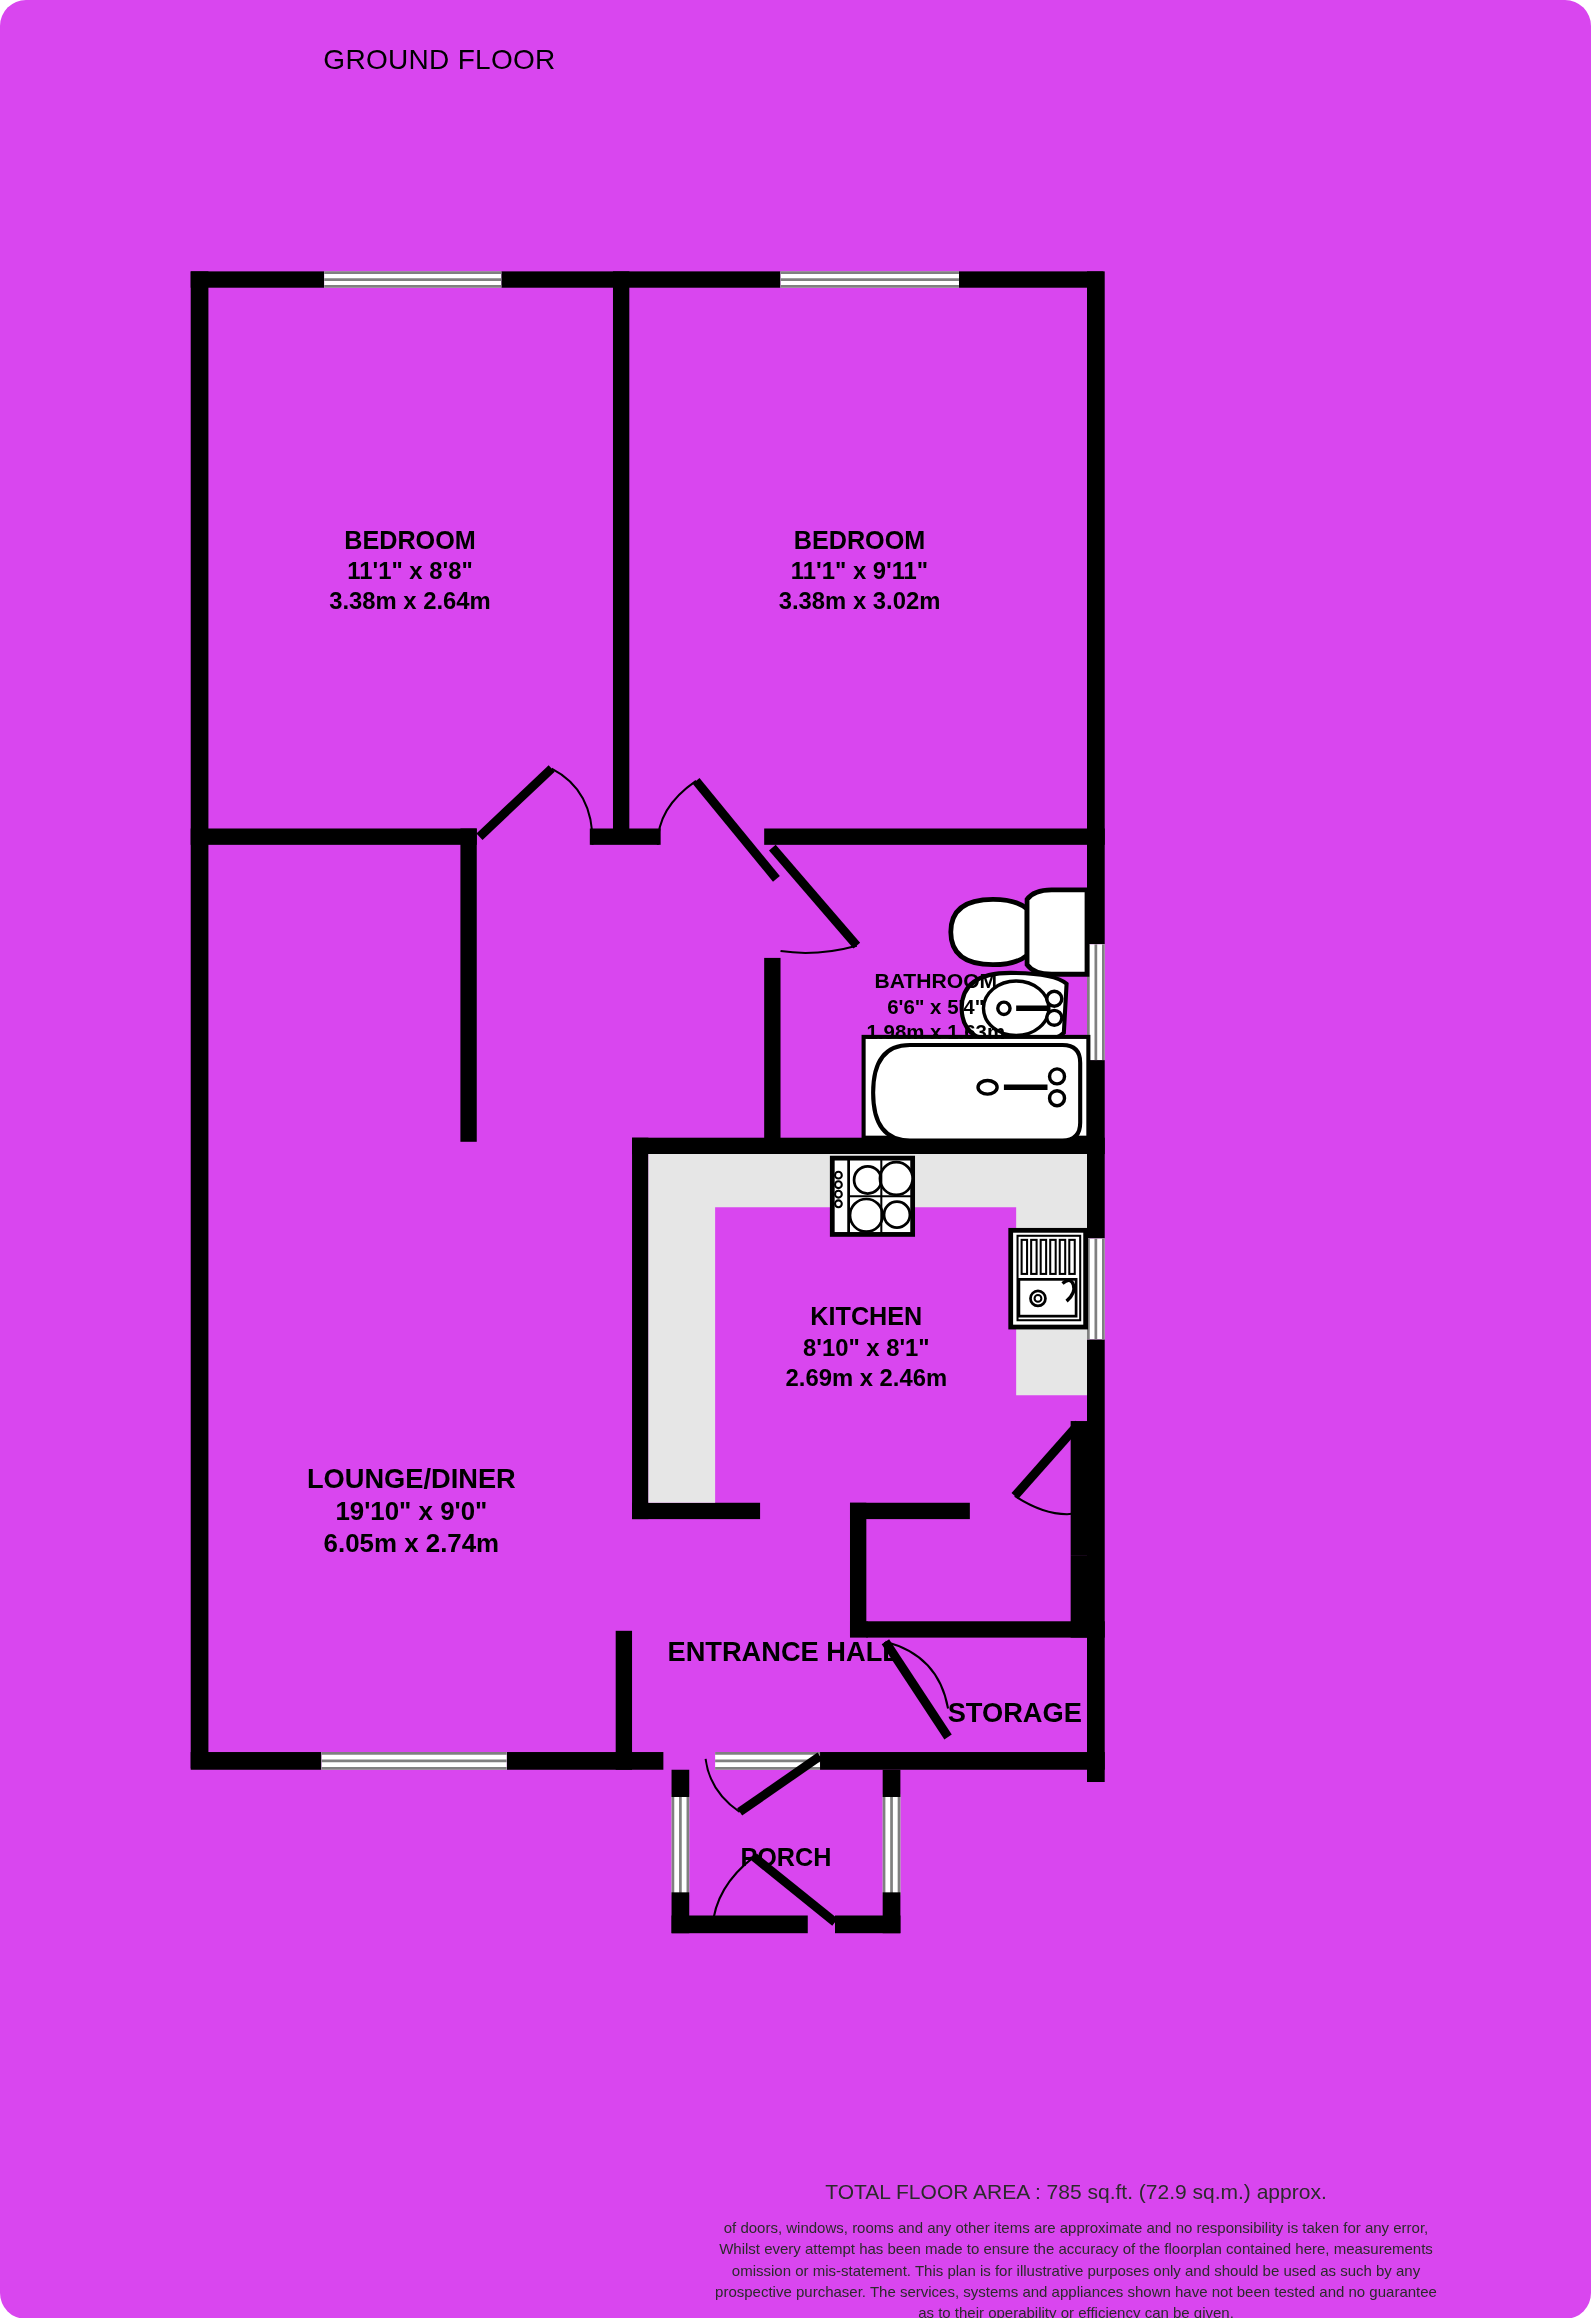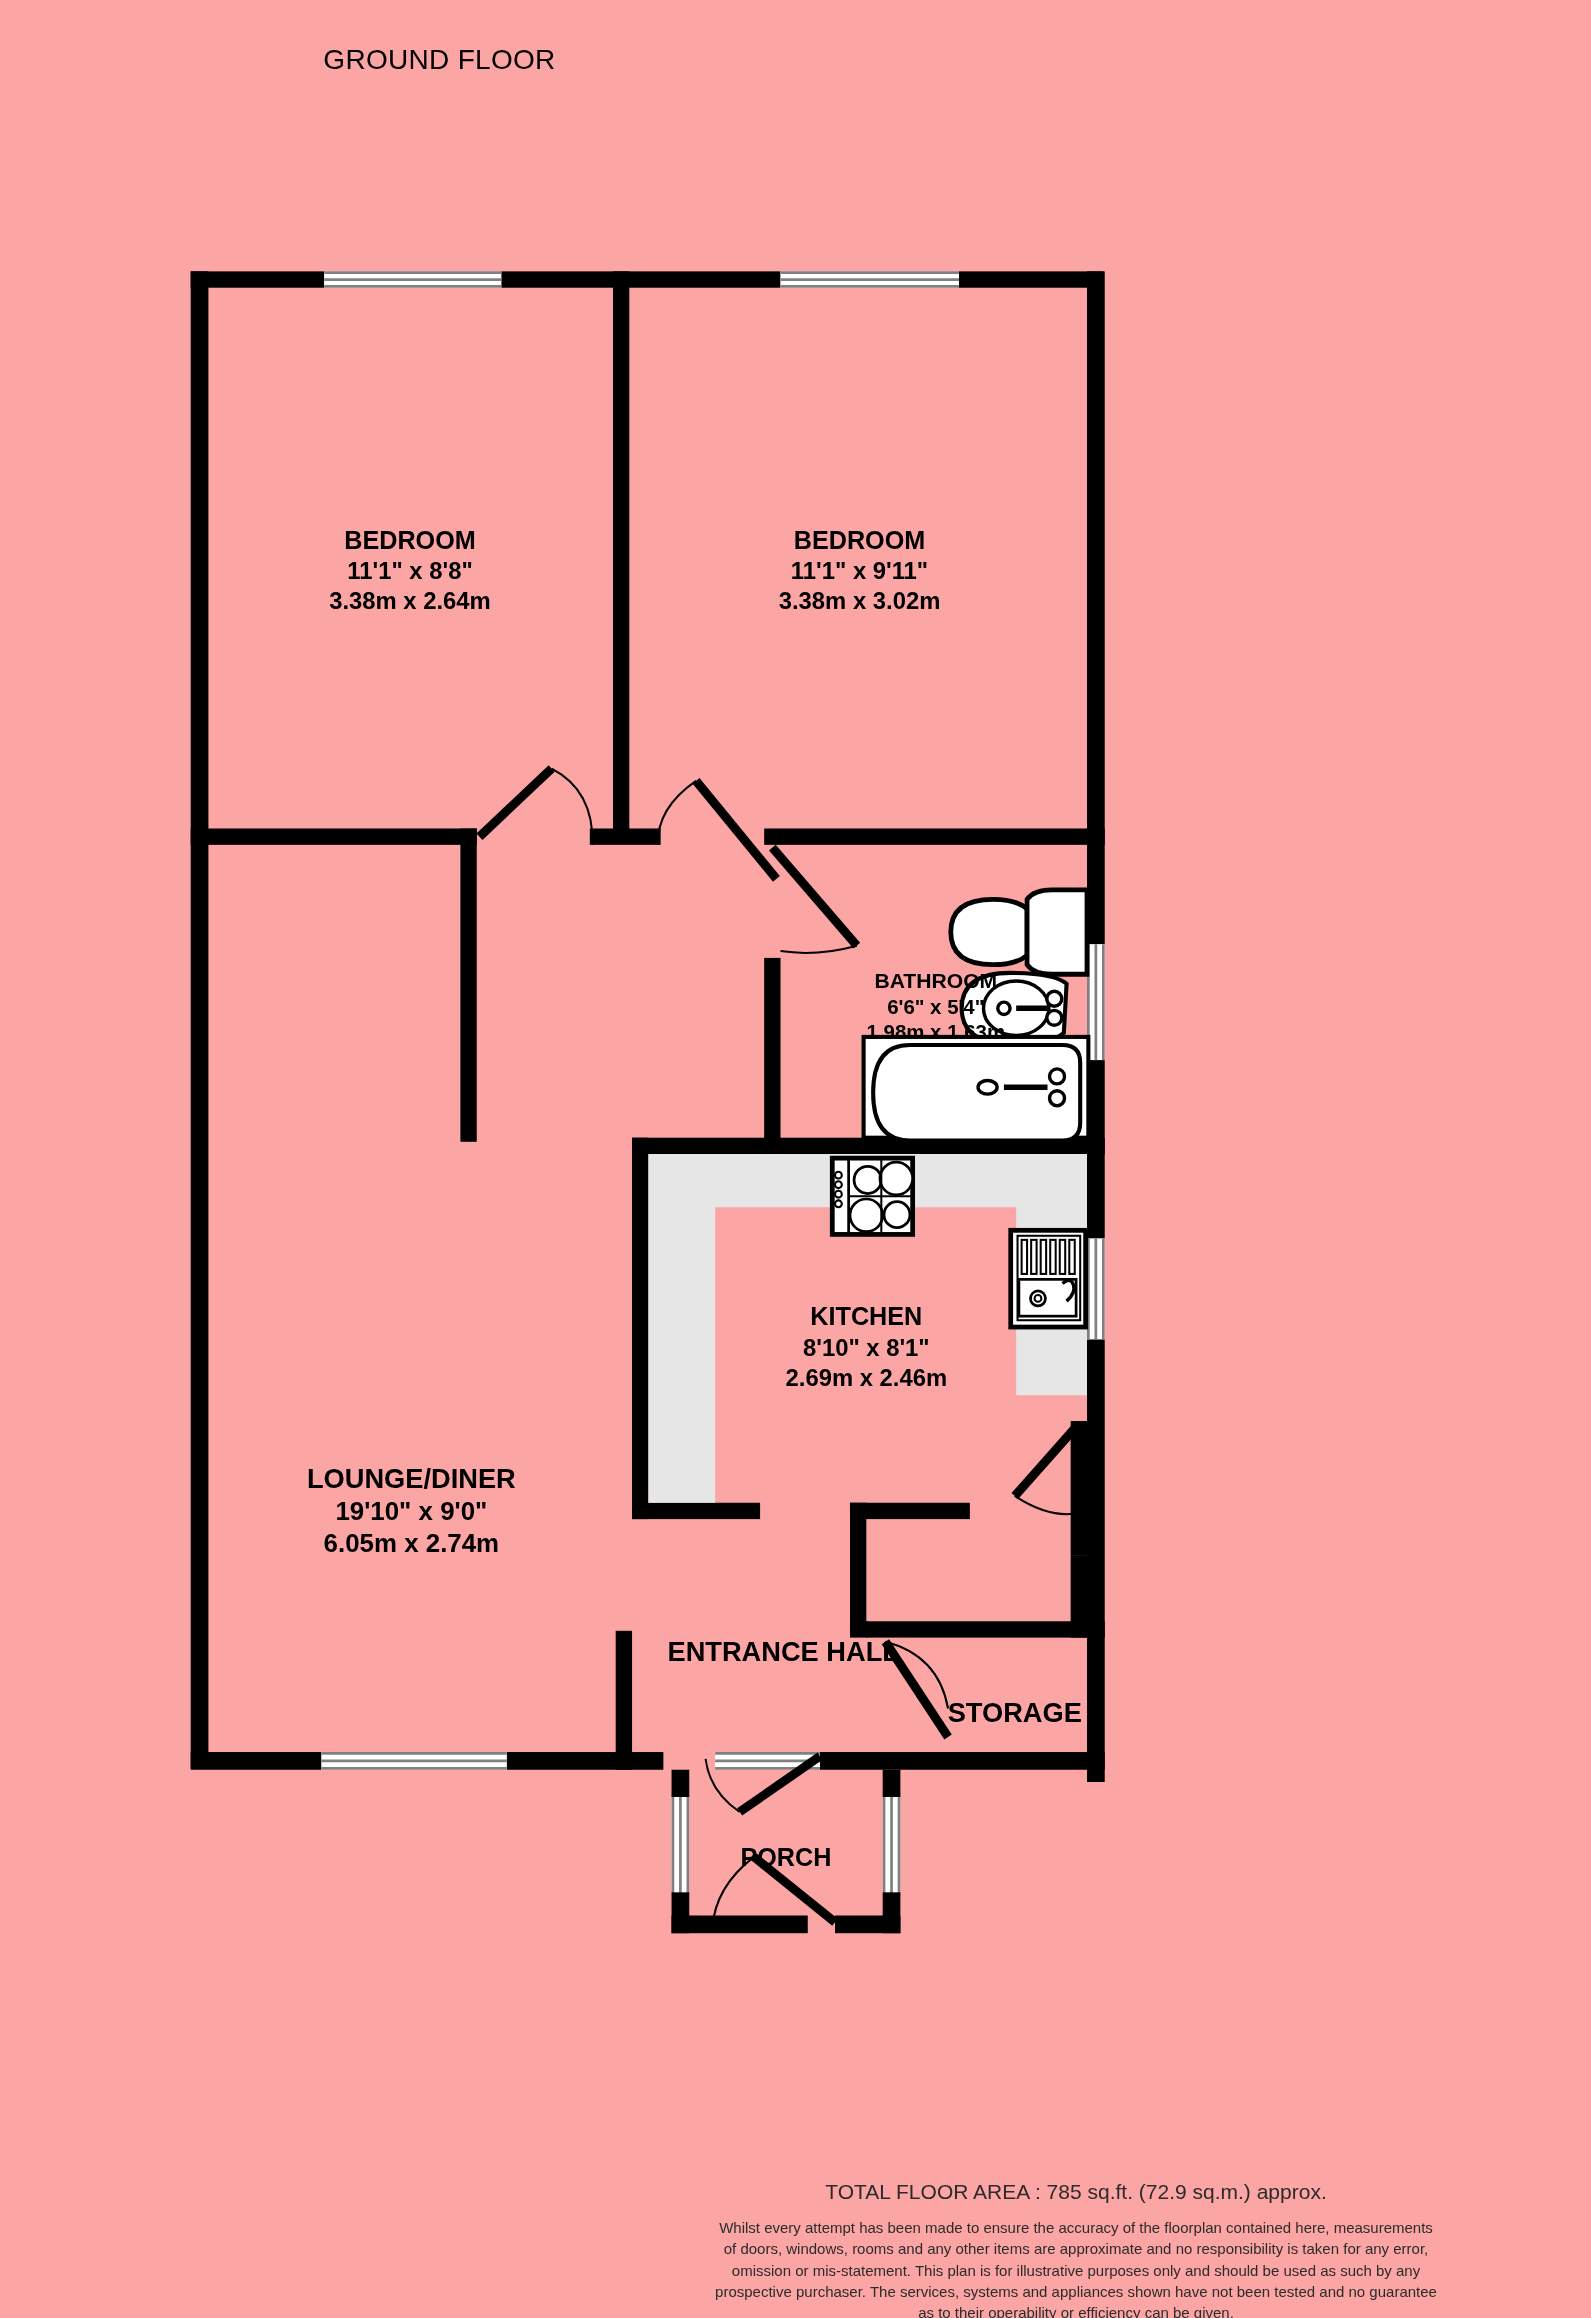--- a/index.html
+++ b/index.html
@@ -11,21 +11,22 @@
     width: 1591px;
     height: 2319px;
     font-family: "Liberation Sans", sans-serif;
     color: #000000;
     position: relative;
     overflow: hidden;
   }
   #page {
     position: absolute;
     inset: 0;
-    background: #fca5a5;
+    background: #d946ef;
+    border-radius: 26px;
   }
   .header {
     position: absolute;
     top: 42px;
     left: 0;
     width: 879px;
     text-align: center;
     line-height: 1.30;
   }
   .header .line1 {
@@ -345,22 +346,22 @@
       <g>
         <text class="rm-name" x="1154" y="2740">PORCH</text>
       </g>
     </g>
 
   </svg>
 
   <div class="footer">
     <div class="total">TOTAL FLOOR AREA : 785 sq.ft. (72.9 sq.m.) approx.</div>
     <div class="disclaimer">
+      <div>of doors, windows, rooms and any other items are approximate and no responsibility is taken for any error,</div>
       <div>Whilst every attempt has been made to ensure the accuracy of the floorplan contained here, measurements</div>
-      <div>of doors, windows, rooms and any other items are approximate and no responsibility is taken for any error,</div>
       <div>omission or mis-statement. This plan is for illustrative purposes only and should be used as such by any</div>
       <div>prospective purchaser. The services, systems and appliances shown have not been tested and no guarantee</div>
       <div>as to their operability or efficiency can be given.</div>
     </div>
 
   </div>
 
 </div>
 
 

